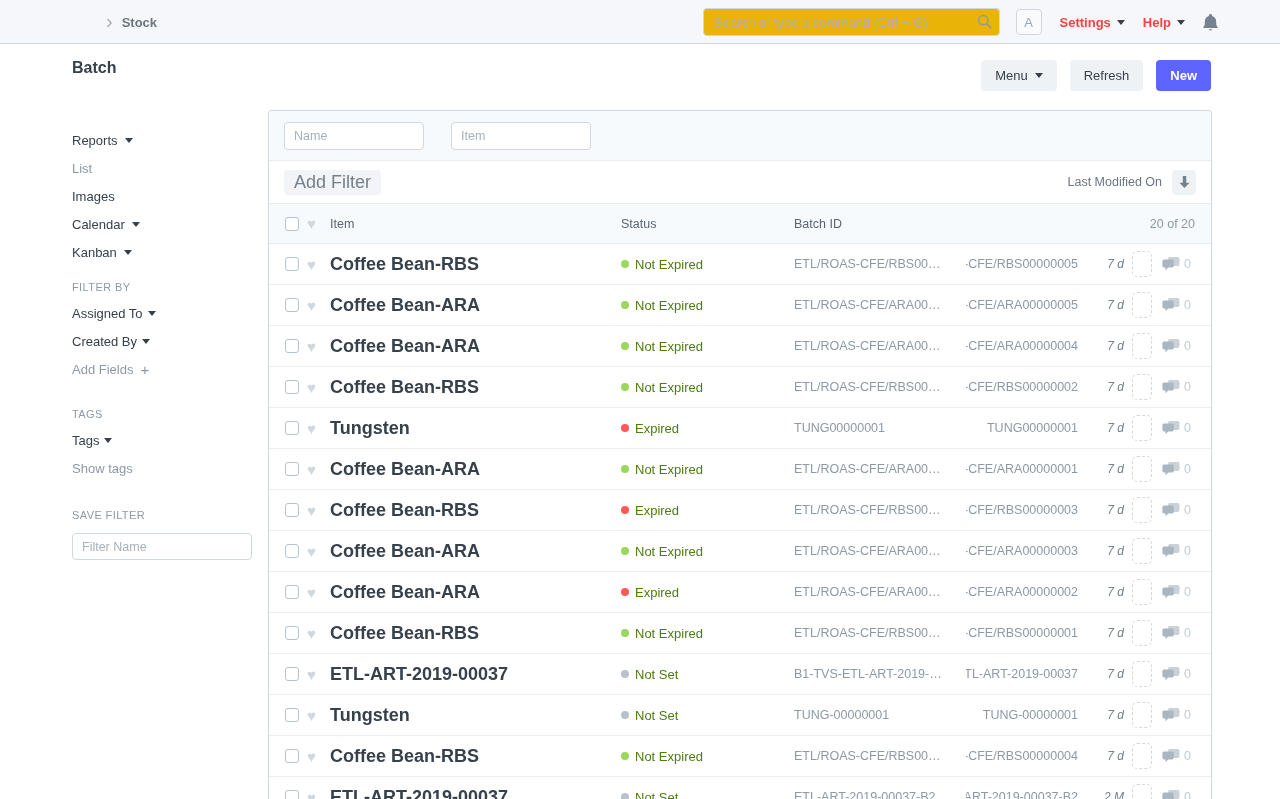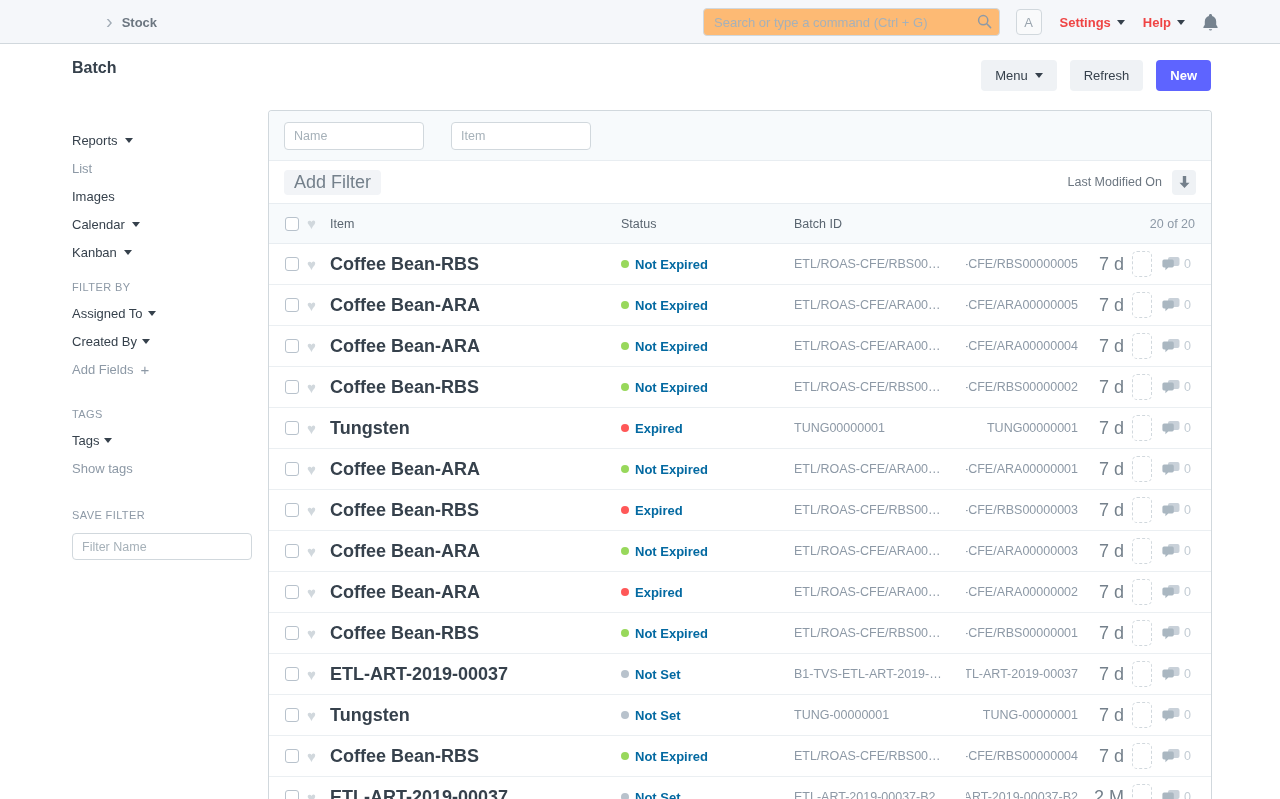--- a/index.html
+++ b/index.html
@@ -8,21 +8,21 @@
   body { position:relative; }
 
   
   .navbar { position:absolute; top:0; left:0; width:1280px; height:44px;
     background:#f5f7fa; border-bottom:1px solid #d1d8dd; }
   .crumbs { position:absolute; left:106px; top:0; height:44px; display:flex; align-items:center; gap:9px; }
   .crumb-chevron { color:#a3adb7; font-size:20px; line-height:1; margin-top:-3px; }
   .crumb-label { font-size:13px; font-weight:bold; color:#6c7680; }
   .nav-search { position:absolute; left:703px; top:8px; width:297px; height:28px; }
   .nav-search input { width:100%; height:100%; border:1px solid #d1d8dd; border-radius:4px;
-    background:#fdba74; padding:0 30px 0 10px; font-size:13px; color:#36414c; outline:none;
+    background:#eab308; padding:0 30px 0 10px; font-size:13px; color:#36414c; outline:none;
     font-family:"Liberation Sans", sans-serif; }
   .nav-search input::placeholder { color:#a6b1b9; }
   .nav-search .mag { position:absolute; right:8px; top:6px; }
   .nav-right { position:absolute; right:62px; top:0; height:44px; display:flex; align-items:center; gap:18px; }
   .avatar { width:26px; height:26px; border:1px solid #d1d8dd; border-radius:4px; background:#f9fafb;
     display:flex; align-items:center; justify-content:center; font-size:13px; color:#9aa5af; }
   .nav-item { font-size:13px; font-weight:bold; color:#ef4444; display:flex; align-items:center; gap:6px; cursor:pointer; }
   .caret { display:inline-block; width:0; height:0; border-left:4px solid transparent;
     border-right:4px solid transparent; border-top:5px solid #36414c; }
 
@@ -69,26 +69,26 @@
   .chk { width:14px; height:14px; border:1px solid #b8c2cc; border-radius:3px; background:#fff;
     margin-right:8px; flex:none; cursor:pointer; }
   .heart { width:15px; margin-right:8px; color:#d1d8dd; font-size:15px; line-height:1; flex:none; cursor:pointer; }
   .col-subject { width:291px; flex:none; white-space:nowrap; overflow:hidden; }
   .data-row .col-subject { font-weight:bold; font-size:18px; color:#36414c; }
   .col-status { width:173px; flex:none; display:flex; align-items:center; gap:6px; }
   .dot { width:8px; height:8px; border-radius:50%; flex:none; }
   .dot-green { background:#98d85b; }
   .dot-red { background:#ff5858; }
   .dot-gray { background:#b8c2cc; }
-  .status-text { font-weight:bold; font-size:13px; color:#0369a1; white-space:nowrap; }
+  .status-text { font-weight:normal; font-size:13px; color:#4d7c0f; white-space:nowrap; }
   .col-link { width:152px; flex:none; margin-right:20px; font-size:12.5px; color:#8d99a6;
     white-space:nowrap; overflow:hidden; text-overflow:ellipsis; cursor:pointer; }
   .col-rid { width:112px; flex:none; display:flex; justify-content:flex-end; overflow:hidden;
     font-size:12.5px; color:#8d99a6; white-space:nowrap; }
-  .col-mod { width:30px; flex:none; margin-left:16px; text-align:right; font-size:18px; color:#74808b; white-space:nowrap; }
+  .col-mod { width:30px; flex:none; margin-left:16px; text-align:right; font-size:12px; color:#74808b; white-space:nowrap;font-style:italic; }
   .assign-box { width:20px; height:26px; border:1px dashed #d1d8dd; border-radius:5px; margin-left:8px; flex:none; cursor:pointer; }
   .comment-area { margin-left:10px; display:flex; align-items:center; gap:4px; flex:none; }
   .comment-count { font-size:12.5px; color:#c3ccd4; }
   .result-count { margin-left:auto; font-size:12.5px; color:#8d99a6; }
 </style>
 </head>
 <body>
 
 <div class="navbar">
   <div class="crumbs">

